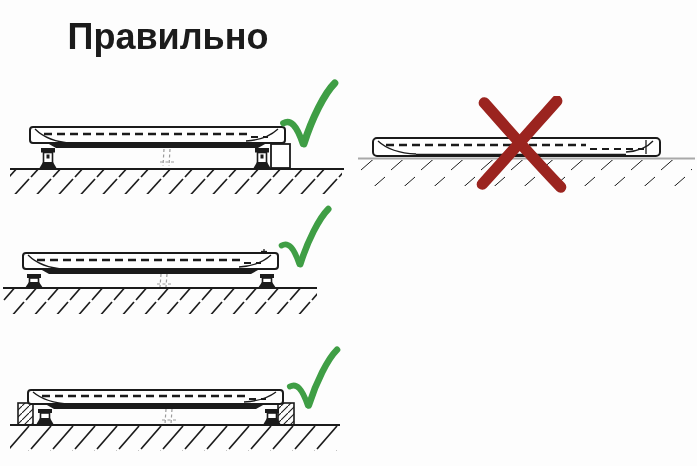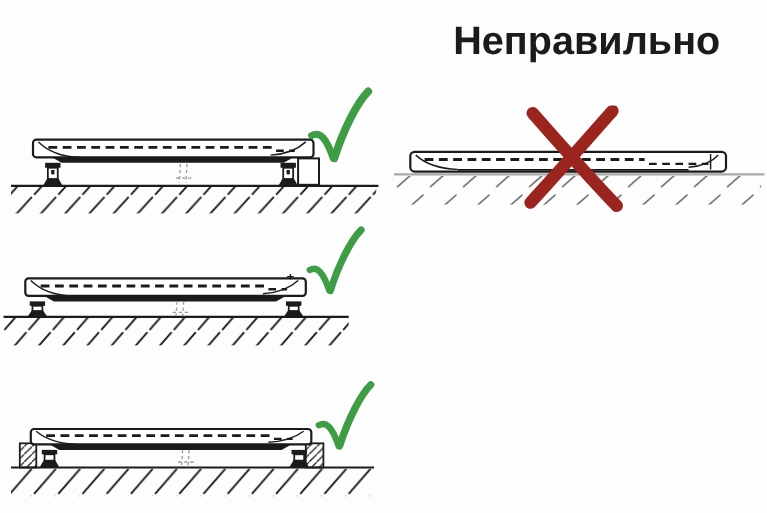--- a/index.html
+++ b/index.html
@@ -31,21 +31,21 @@
   .groundline-light{stroke:var(--ground-light,#a9a9a9);stroke-width:2;}
   .check-long{stroke:var(--check-green,#3f9e45);stroke-width:7;fill:none;stroke-linecap:round;}
   .check-short{stroke:var(--check-green,#3f9e45);stroke-width:6.2;fill:none;stroke-linecap:round;}
   .cross-stroke{stroke:var(--cross-red,#9b241f);stroke-width:11.5;fill:none;stroke-linecap:round;}
 </style>
 </head>
 <body>
 
 <div class="stage">
 
-  <div class="heading" id="h-incorrect">Неправильно</div>
+  <div class="heading" id="h-correct">Правильно</div>
 
   <div class="panel" style="left:8px;top:106px;">
     <svg width="340" height="100" viewBox="0 0 340 100">
       <defs>
         <pattern id="hatch1" width="22" height="24" patternUnits="userSpaceOnUse">
           <path d="M1,23 L21,1" class="ln" style="stroke-width:1.7"></path>
         </pattern>
       </defs>
       <g>
         <rect x="2" y="64" width="332" height="24" fill="url(#hatch1)"></rect>

